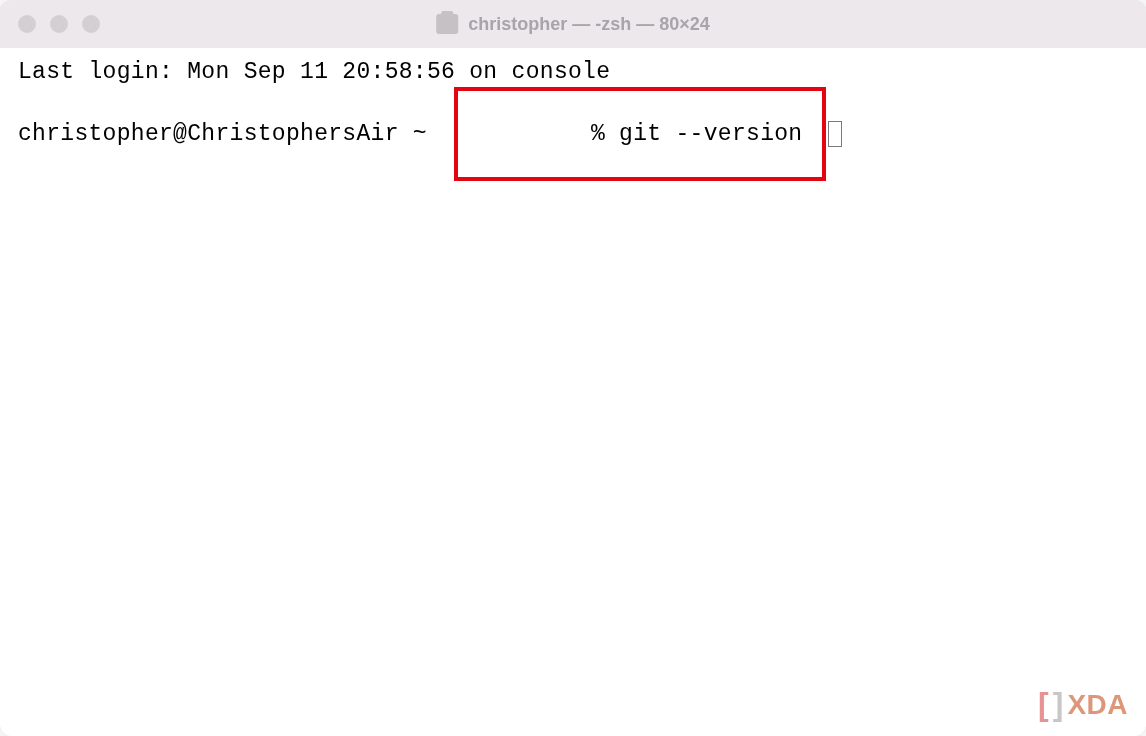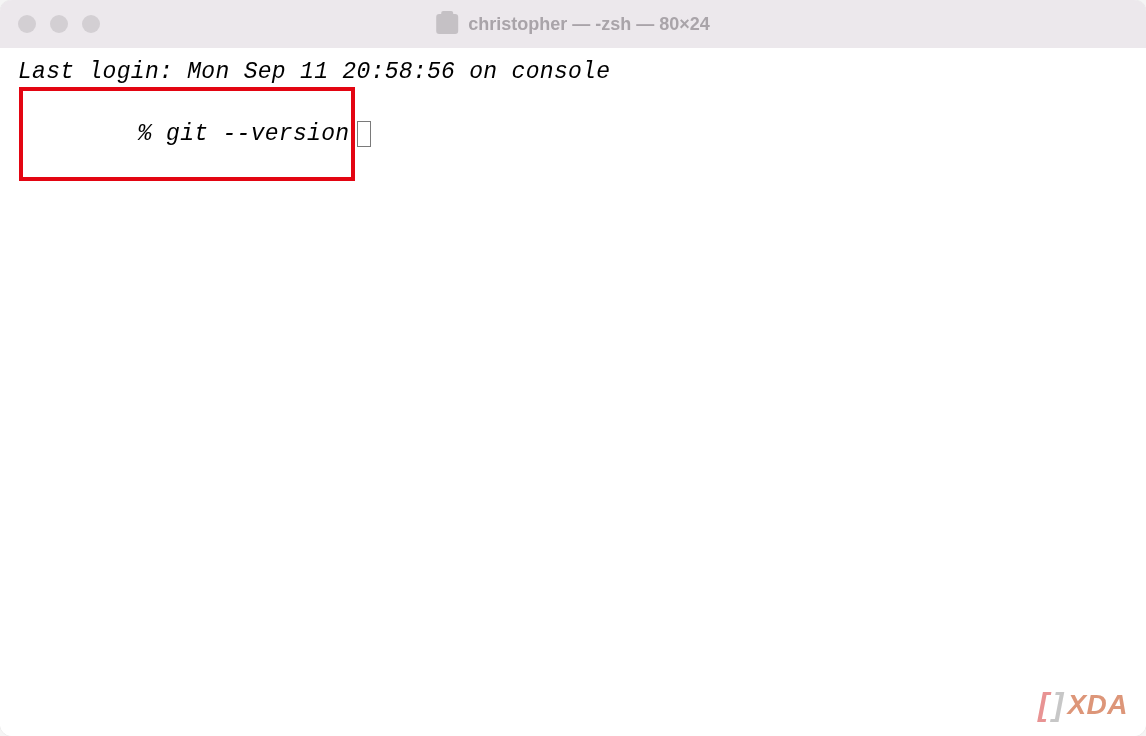--- a/index.html
+++ b/index.html
@@ -83,38 +83,37 @@
     
     .terminal-body {
       flex: 1;
       background: #ffffff;
       padding: 10px 18px;
       font-family: "SF Mono", Menlo, Monaco, "Courier New", monospace;
       font-size: 23px;
       line-height: 1.25;
       color: #000000;
       position: relative;
-      font-style: italic;
     }
     
     .terminal-line {
       white-space: pre;
       letter-spacing: 0.3px;
     }
     
     .prompt-line {
       display: flex;
       align-items: center;
       flex-wrap: nowrap;
     }
     
     .highlight-box {
       border: 4px solid #e30512;
-      padding: 0 2px;
-      margin-left: 1px;
+      padding: 0 20px;
+      margin-left: 13px;
       display: inline-block;
     }
     
     .cursor-box {
       display: inline-block;
       width: 14px;
       height: 26px;
       border: 1px solid #7a7a7a;
       margin-left: 2px;
       vertical-align: middle;
@@ -165,20 +164,21 @@
     </div>
     <div class="title-center">
       <div class="title-icon"></div>
       <span>christopher — -zsh — 80×24</span>
     </div>
   </div>
 
   <div class="terminal-body">
     <div class="terminal-line">Last login: Mon Sep 11 20:58:56 on console</div>
     <div class="terminal-line prompt-line">
+      <span>christopher@ChristophersAir ~ </span>
       <span class="highlight-box">
         <span>% git --version</span>
       </span>
       <span class="cursor-box"></span>
     </div>
 
     <div class="watermark">
       <span class="wm-bracket-left">[</span>
       <span class="wm-bracket-right">]</span>
       <span class="wm-text">XDA</span>

